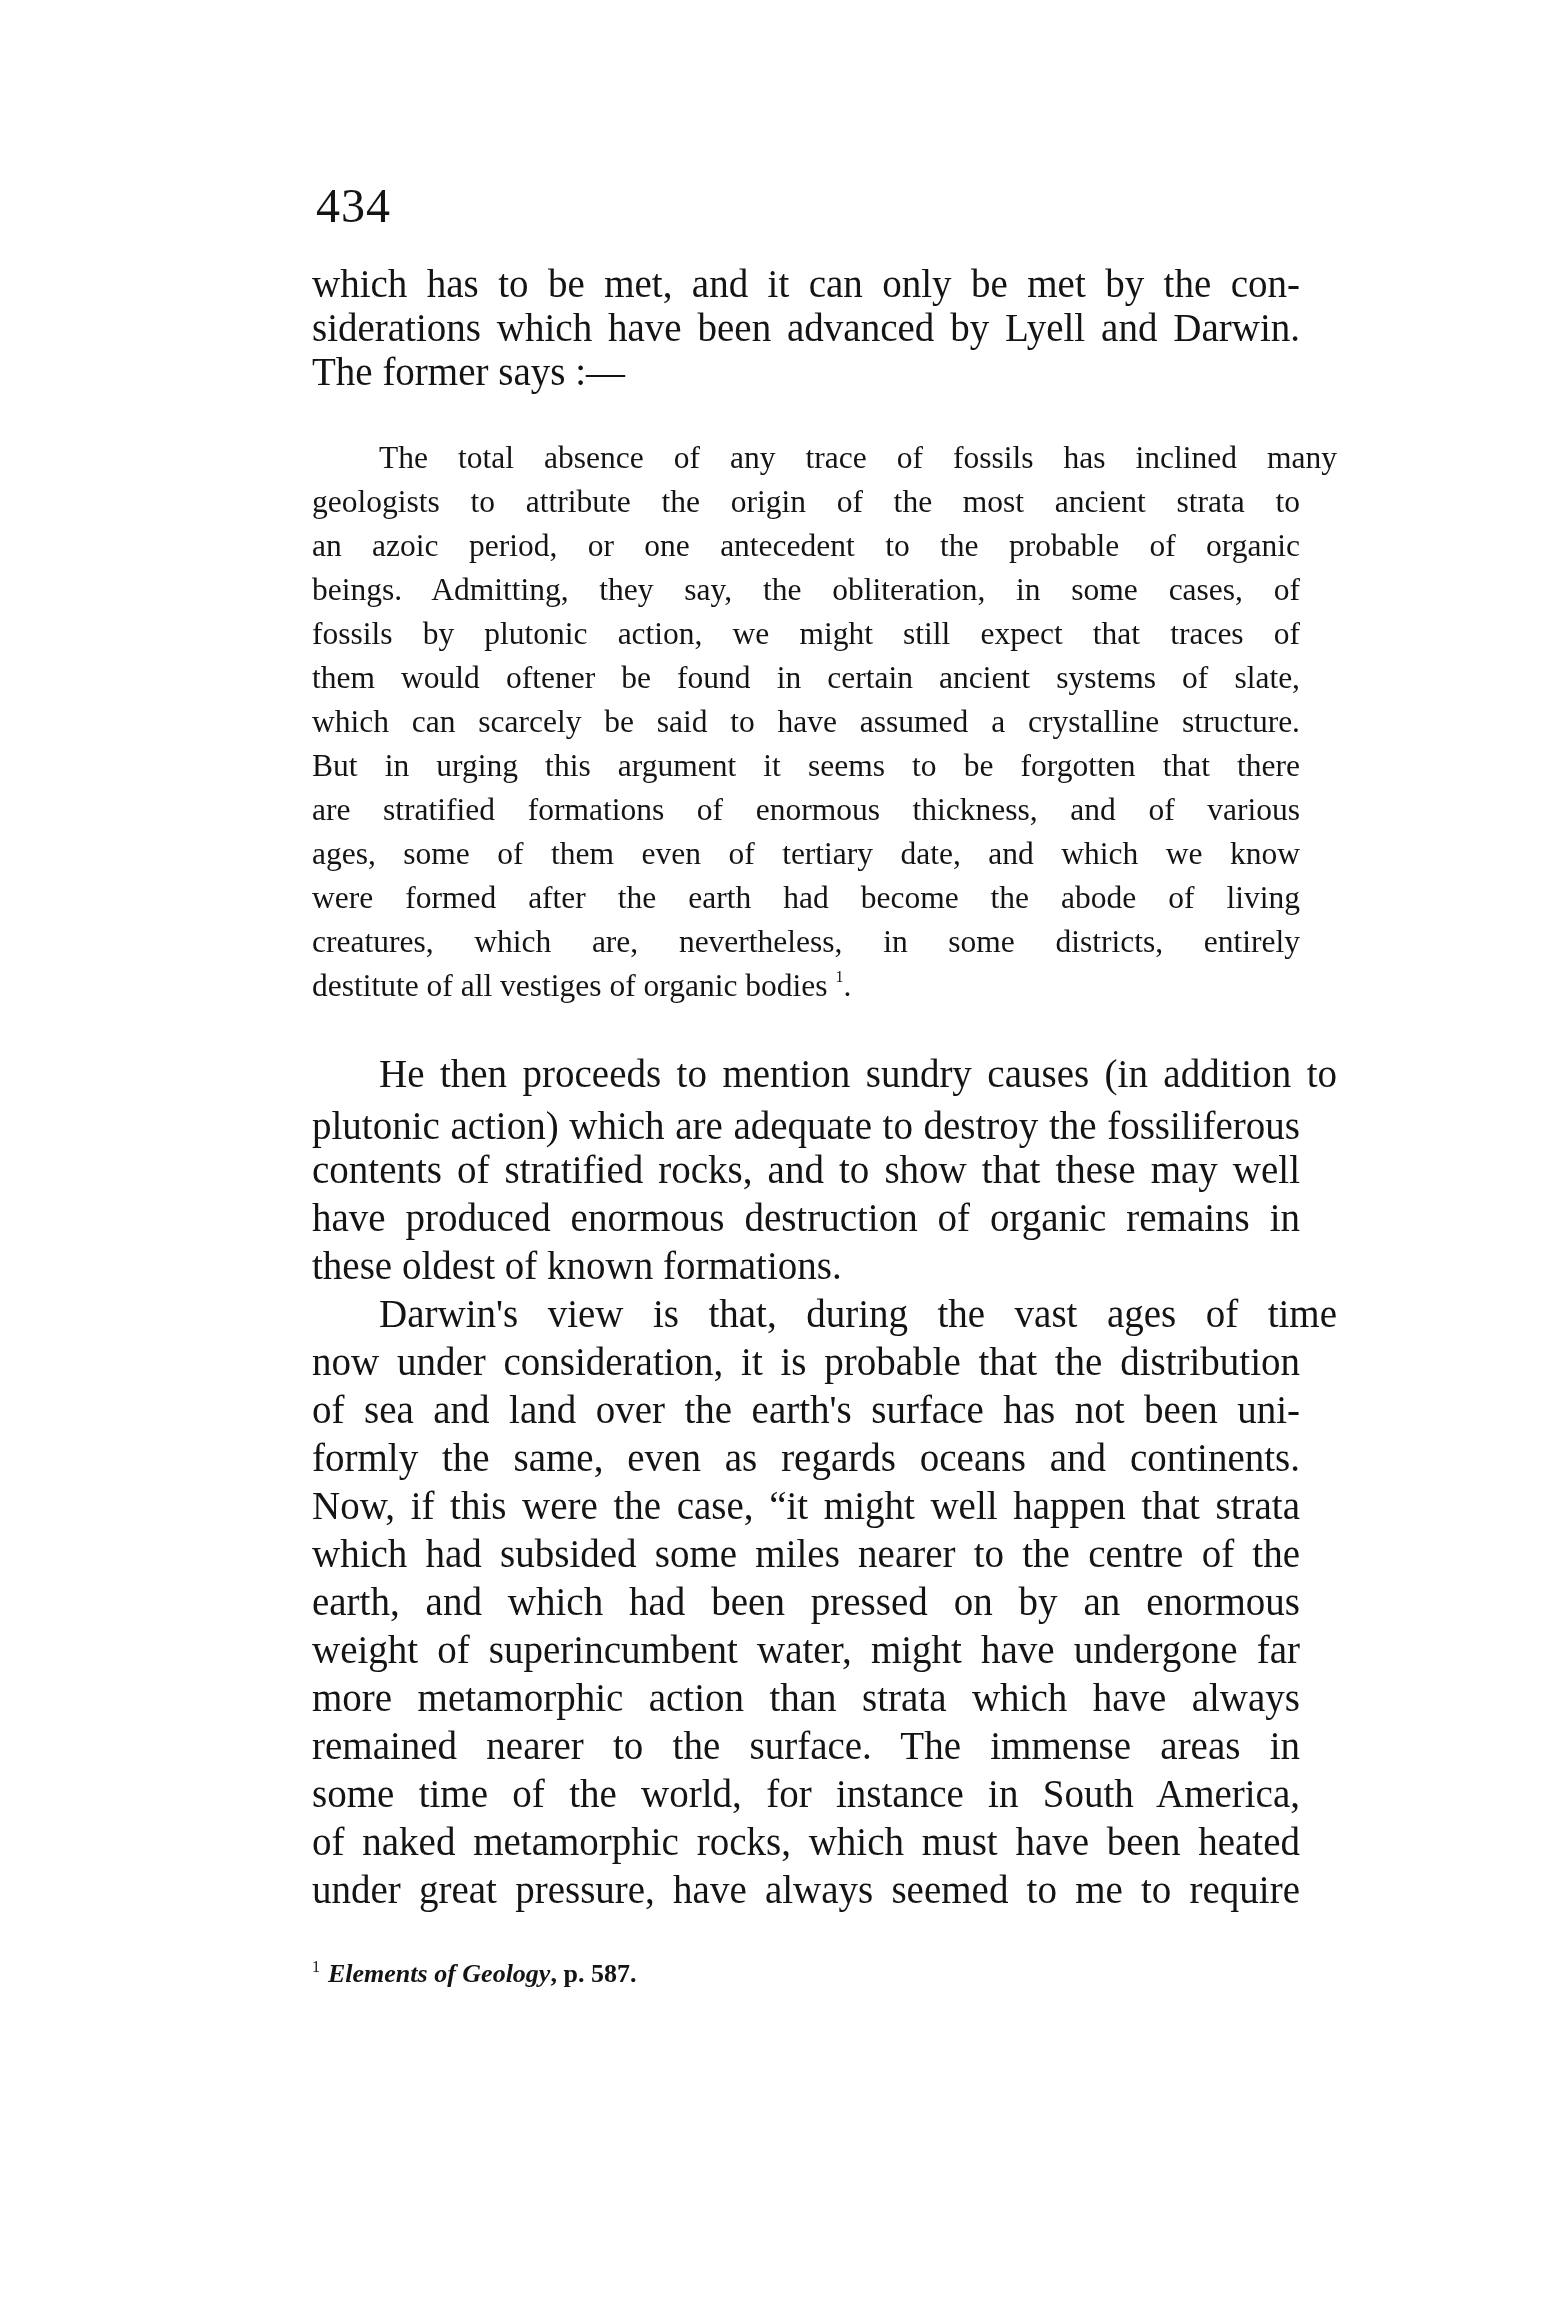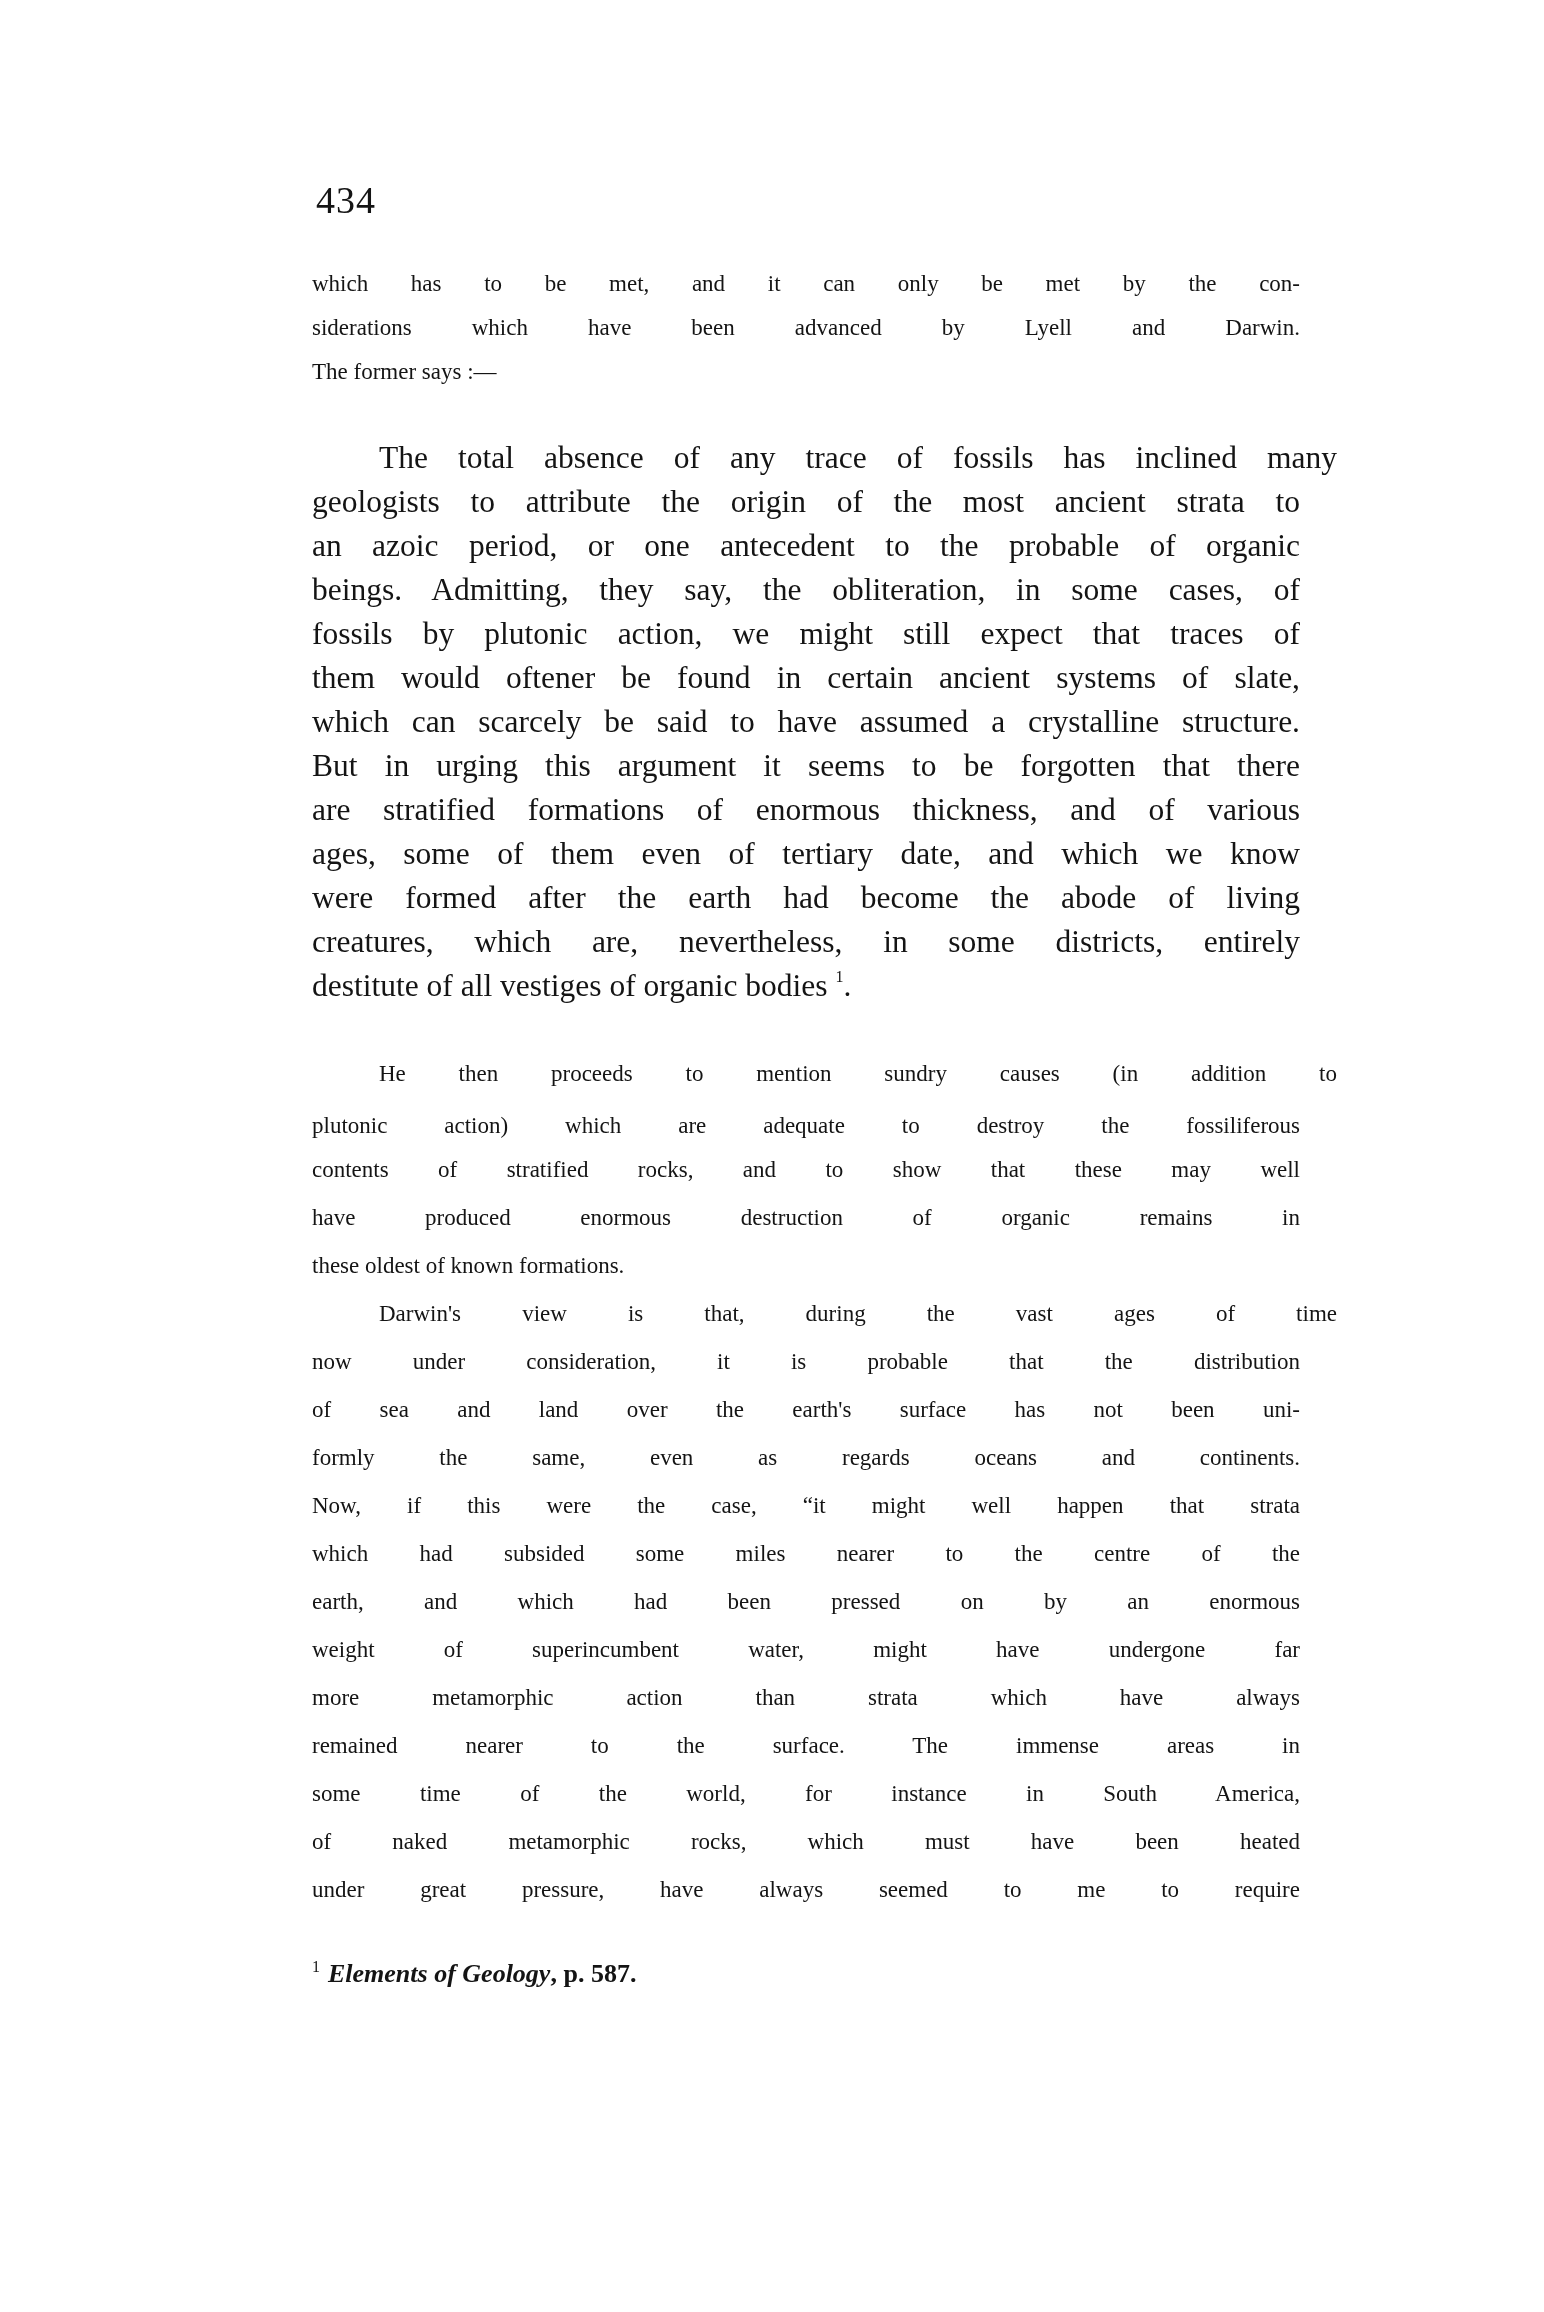--- a/index.html
+++ b/index.html
@@ -25,21 +25,21 @@
       position: absolute;
       top: 168px;
       left: 0;
       width: 988px;
       height: 70px;
     }
     .page-number {
       position: absolute;
       left: 4px;
       top: 10px;
-      font-size: 38px;
+      font-size: 48px;
       letter-spacing: 1px;
     }
     .running-title {
       position: absolute;
       left: 104px;
       top: 0;
       font-size: 48px;
       font-style: italic;
       letter-spacing: 0.5px;
     }
@@ -48,21 +48,21 @@
       left: 0;
       width: 988px;
       white-space: nowrap;
       text-align: justify;
       text-align-last: justify;
     }
     .line.last {
       text-align-last: left;
     }
     .body-line {
-      font-size: 23px;
+      font-size: 39px;
       height: 44px;
       line-height: 44px;
     }
     .quote-line {
       font-size: 31.5px;
       height: 40px;
       line-height: 40px;
     }
     .indent {
       left: 30px !important;

